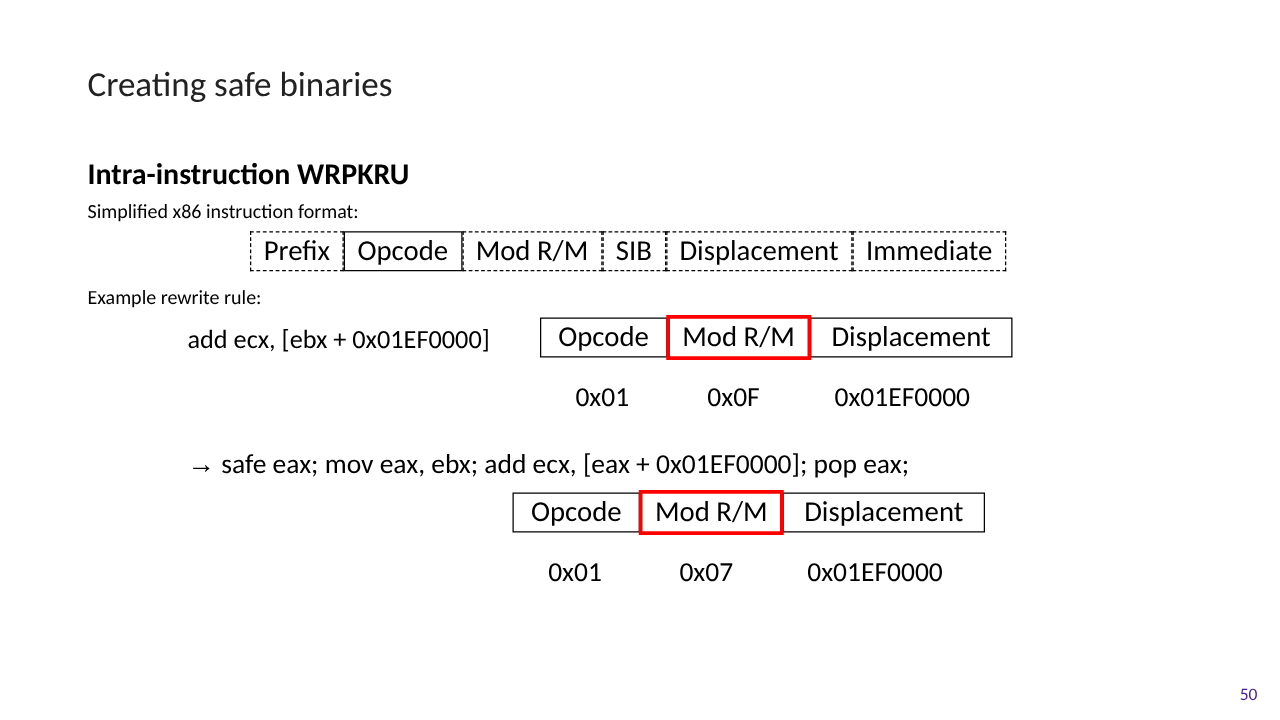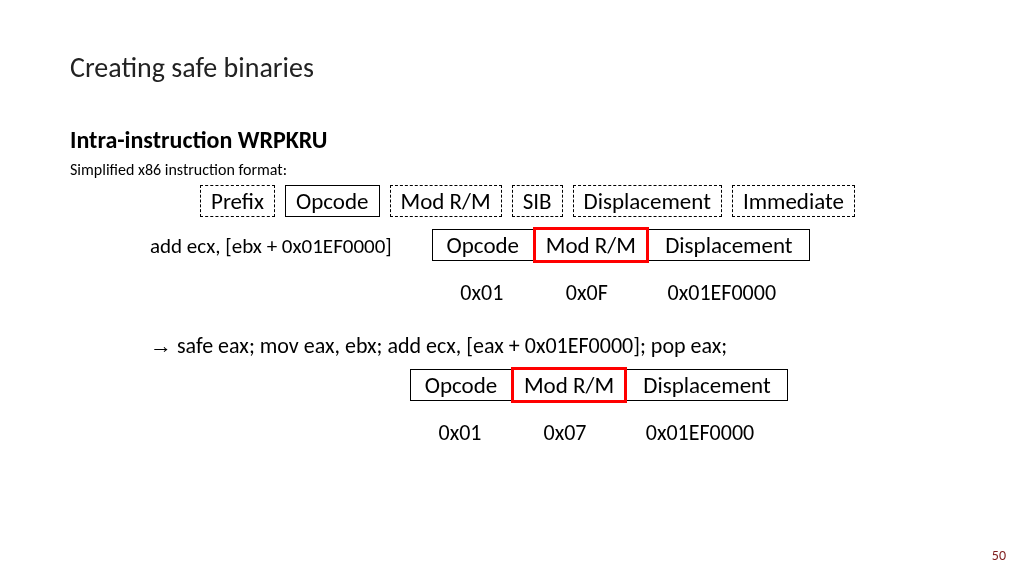--- a/index.html
+++ b/index.html
@@ -27,21 +27,20 @@
     font-weight: 700;
     margin: 0 0 6px 0;
   }
   .line {
     font-size: 16px;
     margin: 0 0 6px 0;
   }
   .format-row {
     display: flex;
     margin: 4px 0 12px 130px;
-    gap: 10px;
   }
   .fmt-cell {
     border: 1px solid #000;
     padding: 1px 10px;
     font-size: 23px;
     text-align: center;
   }
   .dashed { border-style: dashed; }
 
   .example-row {
@@ -94,21 +93,21 @@
     font-family: "Segoe UI Symbol", Arial, sans-serif;
   }
   .tbl2-wrap {
     margin-left: 340px;
   }
   .pagenum {
     position: absolute;
     right: 18px;
     bottom: 12px;
     font-size: 14px;
-    color: #7f1d1d;
+    color: #4c1d95;
   }
   b { font-weight: 400; }
 </style>
 </head>
 <body>
 
 <div class="slide">
   <h1 class="title">Creating safe binaries</h1>
 
   <p class="subtitle">Intra-instruction WRPKRU</p>
@@ -117,20 +116,21 @@
 
   <div class="format-row">
     <div class="fmt-cell dashed">Prefix</div>
     <div class="fmt-cell">Opcode</div>
     <div class="fmt-cell dashed">Mod R/M</div>
     <div class="fmt-cell dashed">SIB</div>
     <div class="fmt-cell dashed">Displacement</div>
     <div class="fmt-cell dashed">Immediate</div>
   </div>
 
+  <p class="line">Example rewrite rule:</p>
 
   <div class="example-row">
     <div class="instr">
       <span>add ecx, [</span><b>ebx + 0x01EF0000</b><span>]</span>
     </div>
     <div class="tbl">
       <div class="hdr">
         <div class="cell w-op">Opcode</div>
         <div class="cell w-mrm red-box">Mod R/M</div>
         <div class="cell w-disp">Displacement</div>

